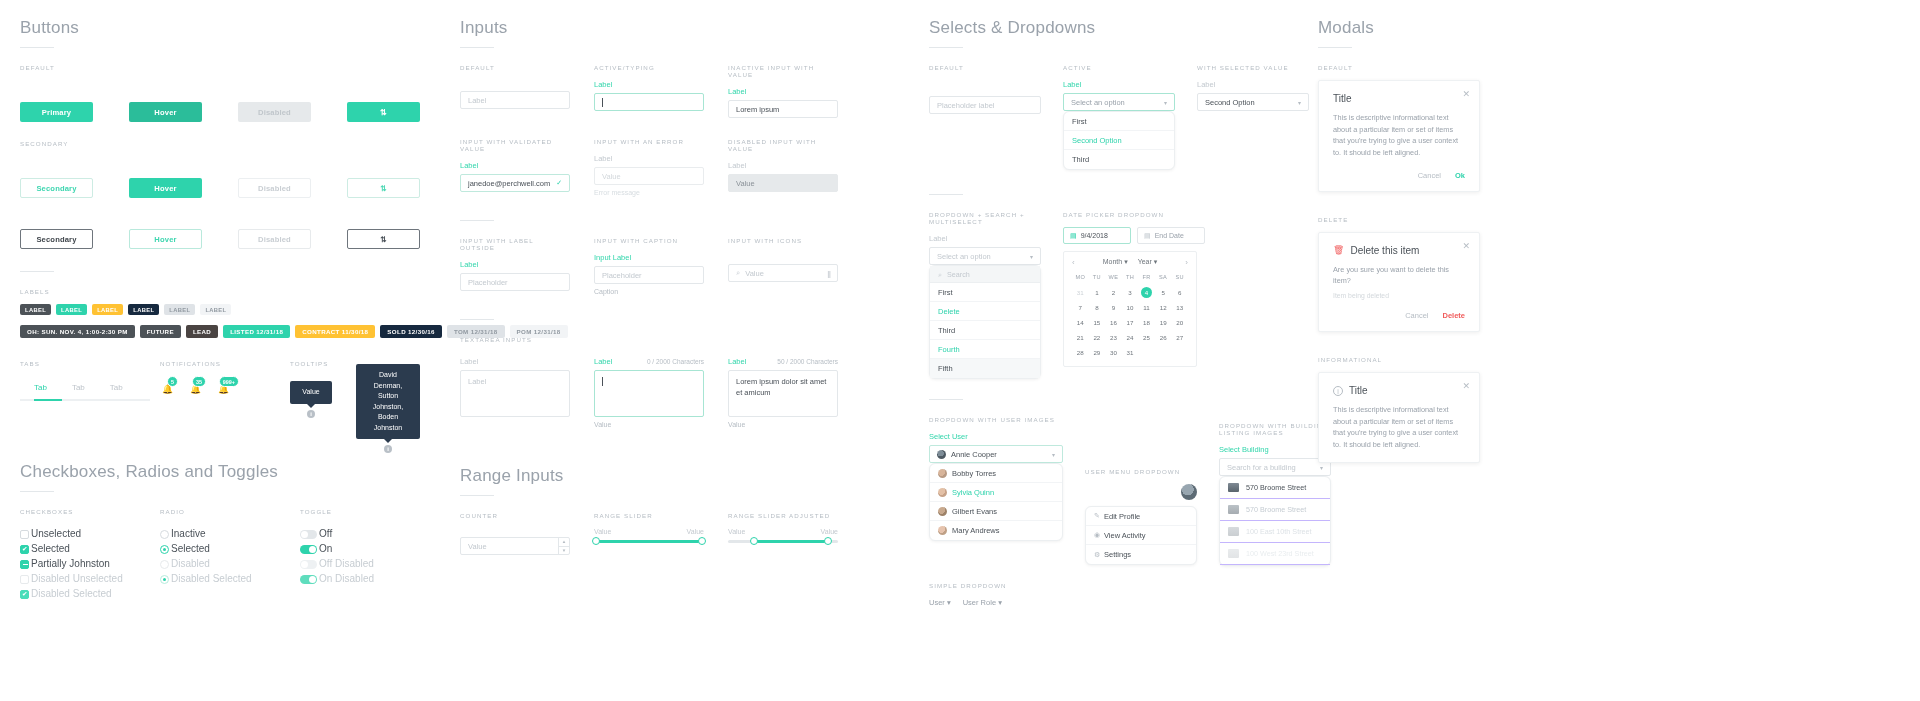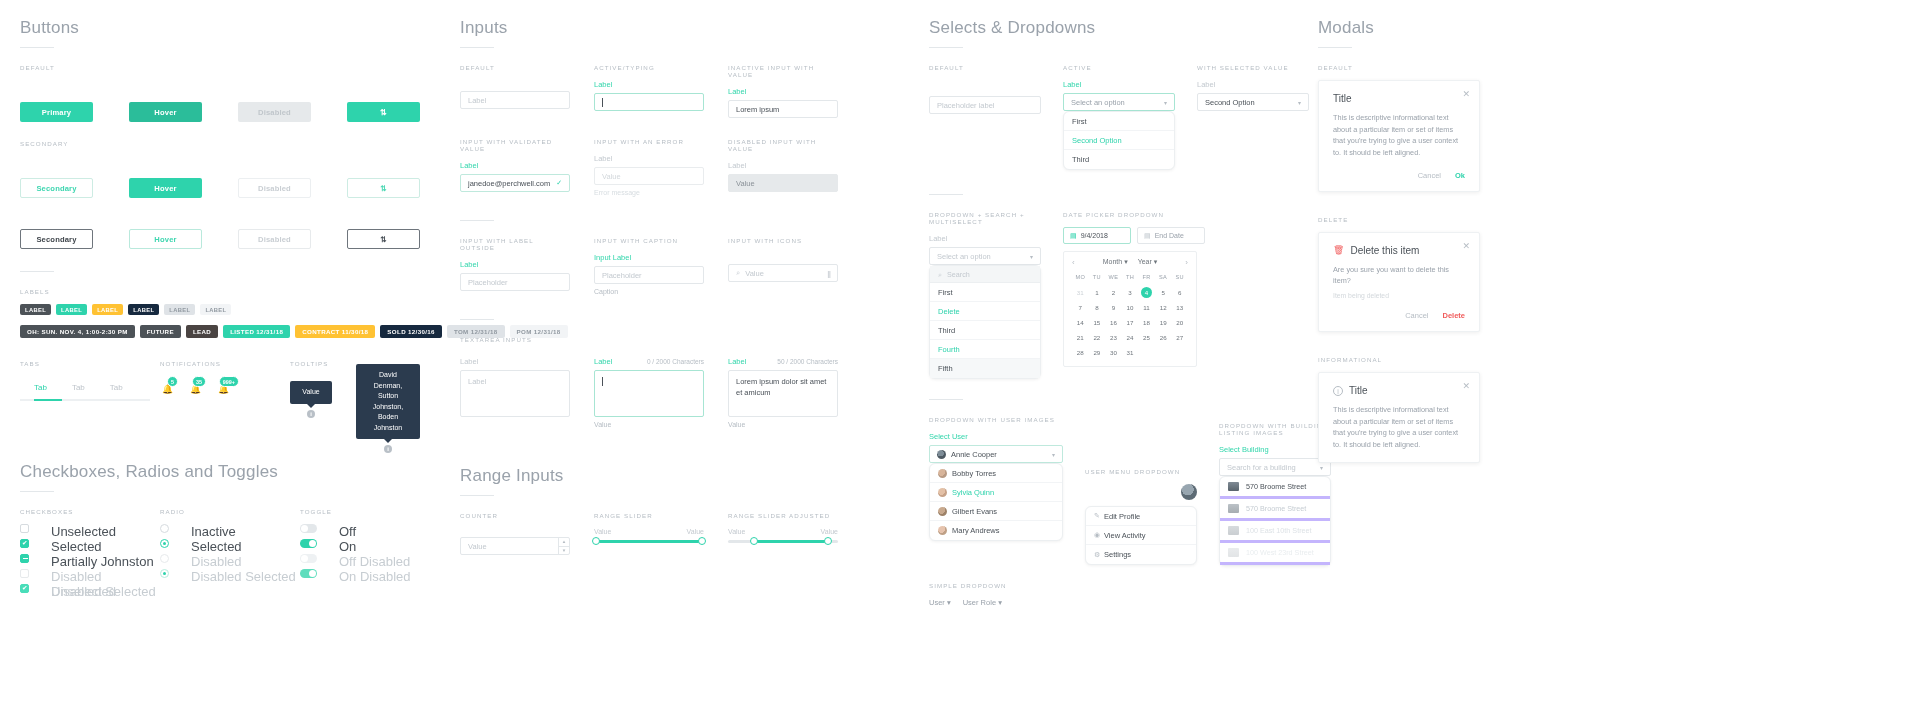--- a/index.html
+++ b/index.html
@@ -108,21 +108,21 @@
   }
   .info-dot {
     width: 8px; height: 8px; border-radius: 50%; background: #b9c0c7;
     color:#fff; font-size: 6px; font-weight:700; line-height: 8px; text-align:center;
     margin: 6px auto 0;
   }
 
   
   .cbx-cols { display: flex; }
   .cbx-col { width: 142px; }
-  .opt { display: flex; align-items: flex-start; gap: 22px; height: 15px; font-size: 13px; }
+  .opt { display: flex; align-items: flex-end; gap: 2px; height: 15px; font-size: 10px; }
   .opt.off { color: #c7cdd2; }
   .box {
     width: 9px; height: 9px; border-radius: 2px; border: 1px solid #d6dbdf; background:#fff;
     flex: 0 0 auto; position: relative;
   }
   .box.on { background: #2ed3ac; border-color: #2ed3ac; }
   .box.on:after {
     content:"✔"; position:absolute; left:1px; top:-1px; color:#fff; font-size:6.5px;
   }
   .box.part { background: #2ed3ac; border-color: #2ed3ac; }
@@ -262,21 +262,21 @@
   .cal-grid .today { background:#2ed3ac; color:#fff; border-radius:50%; width:11px; height:11px; margin:0 auto; }
 
   
   .um-av {
     width:16px; height:16px; border-radius:50%;
     background: radial-gradient(circle at 42% 34%, #98a6b0 0 42%, #5d6b75 43% 100%);
     margin-left:auto;
   }
 
   
-  .bldg-item { display:flex; align-items:center; gap:7px; height:22px; padding:0 8px; font-size:7.2px; border-bottom:3px solid #c4b5fd; }
+  .bldg-item { display:flex; align-items:center; gap:7px; height:22px; padding:0 8px; font-size:7.2px; border-bottom:1px solid #c4b5fd; }
   .bldg-thumb { width:11px; height:9px; flex:0 0 auto; border-radius:1px; }
   .bldg-item.fade1 { color:#c5ccd2; } .bldg-item.fade2 { color:#dde2e6; } .bldg-item.fade3 { color:#e9edef; }
 
   
   .modal {
     background:#fff; border:1px solid #eef1f3; border-radius:2px;
     box-shadow: 0 1px 4px rgba(0,0,0,.07); padding:12px 14px 11px; position:relative;
   }
   .modal .x { position:absolute; right:9px; top:8px; color:#b6bdc4; font-size:9px; cursor:pointer; }
   .modal h4 { margin:0 0 8px 0; font-size:10px; font-weight:400; color:#4a5158; display:flex; align-items:center; gap:6px; }

